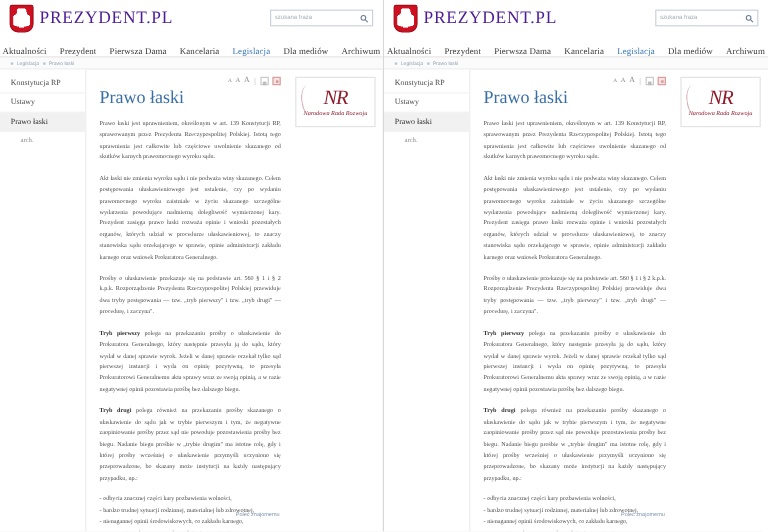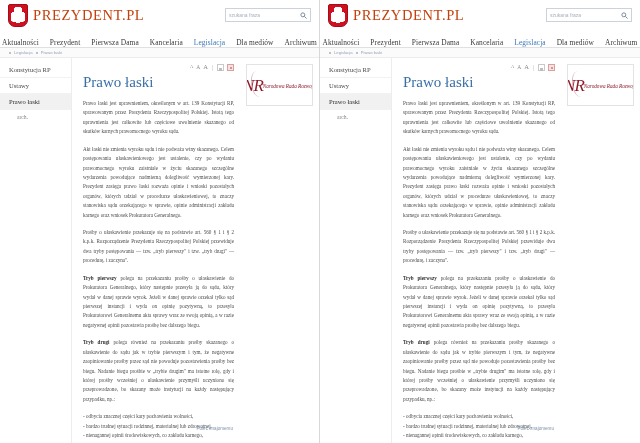--- a/index.html
+++ b/index.html
@@ -57,21 +57,21 @@
     position: absolute;
     top: 2.5px; left: 50%; transform: translateX(-50%);
     width: 8px; height: 2px;
     background: #f2d25c;
     border-radius: 1px;
   }
   .wordmark {
     font-family: "Liberation Serif", serif;
     font-size: 14.5px;
     letter-spacing: 0.6px;
-    color: #c2410c;
+    color: #4c1d95;
     white-space: nowrap;
   }
   .search-box {
     position: absolute;
     right: 8px; top: 8px;
     width: 86px; height: 14px;
     border: 1px solid #ccd2dc;
     background: #fff;
     display: flex;
     align-items: center;
@@ -247,21 +247,21 @@
     width: 76px;
     flex: none;
     padding: 6px 6px 0 3px;
   }
   .banner {
     width: 100%;
     height: 42px;
     border: 1px solid #e3e3e3;
     background: #fff;
     display: flex;
-    flex-direction: row;
+    flex-direction: column;
     align-items: center;
     justify-content: center;
     cursor: pointer;
     position: relative;
     overflow: hidden;
   }
   .banner .mono {
     font-family: "Liberation Serif", serif;
     font-style: italic;
     font-size: 17px;

